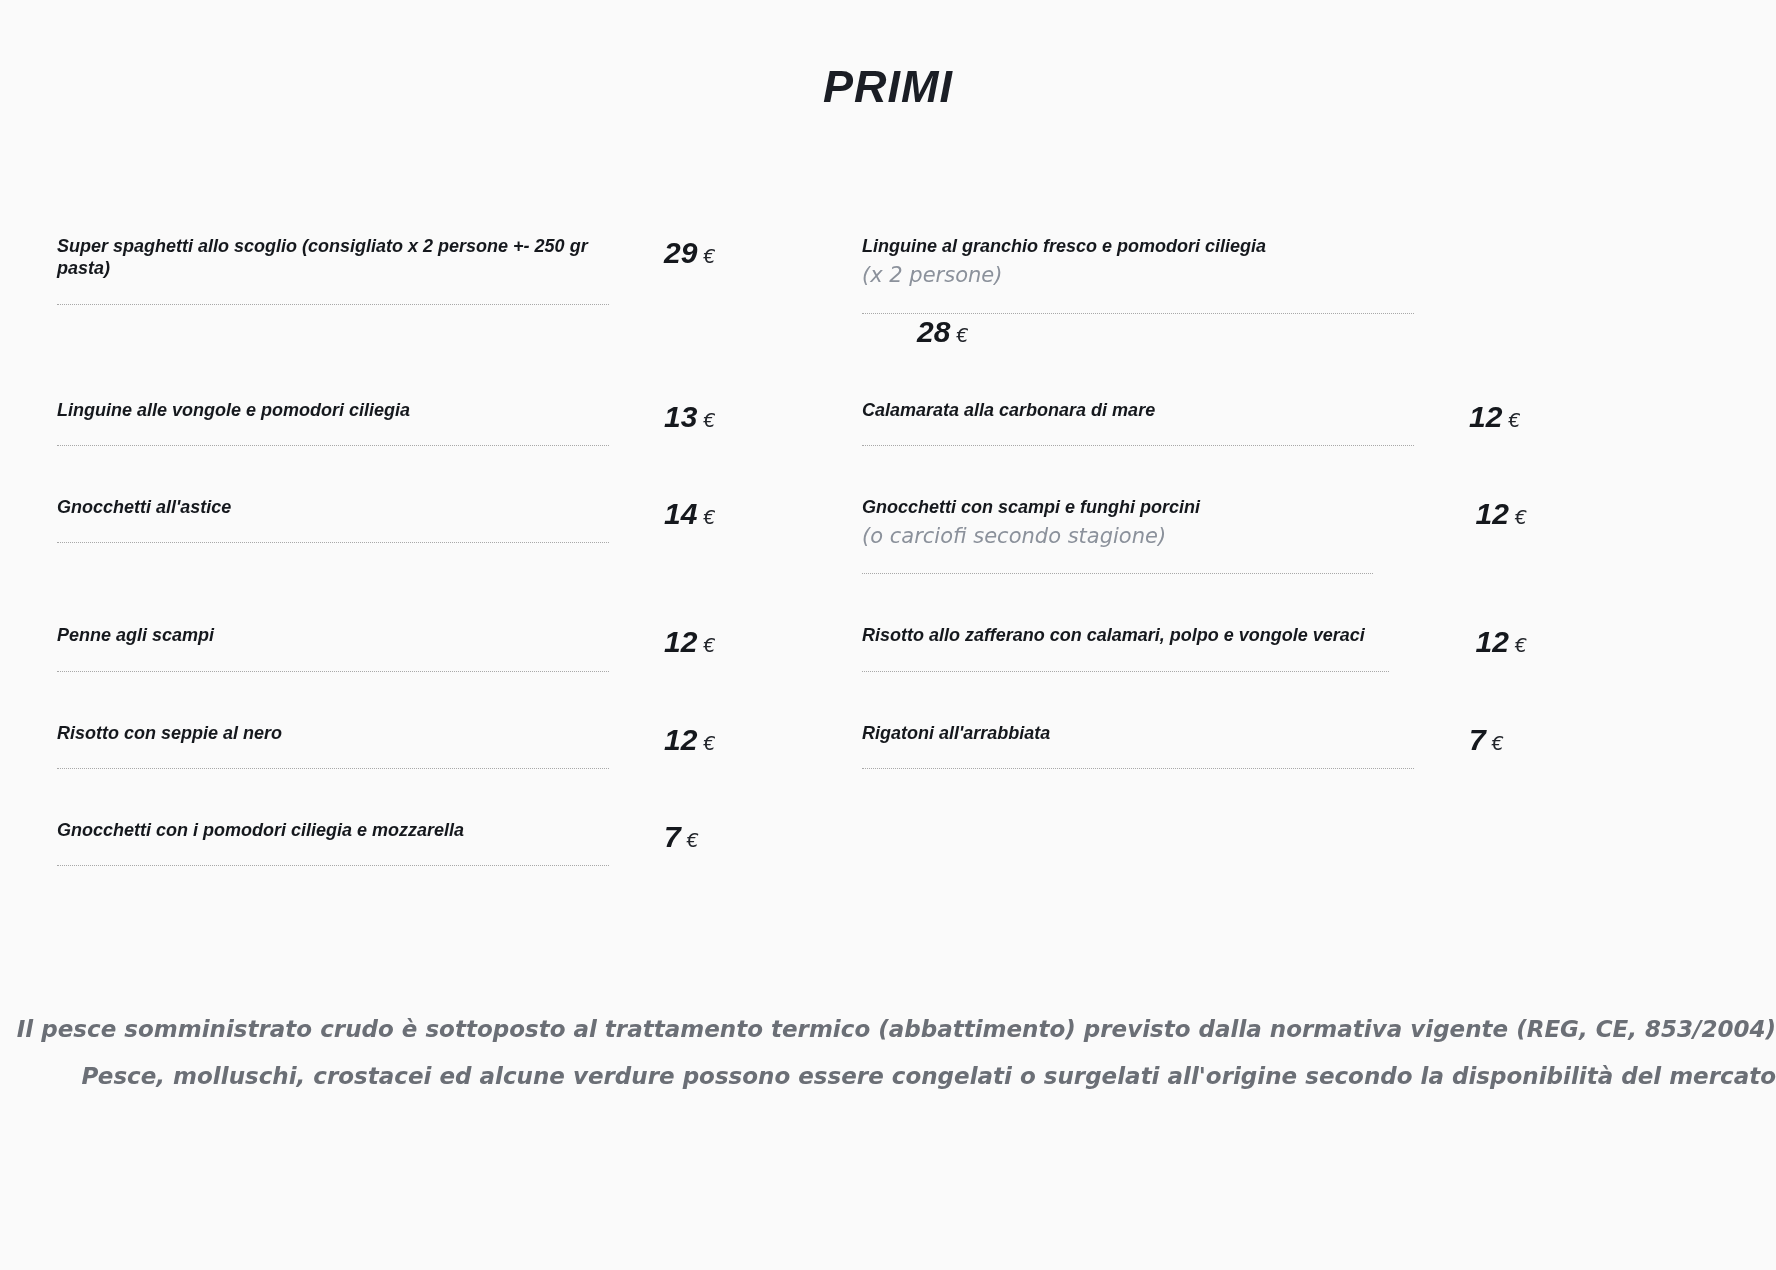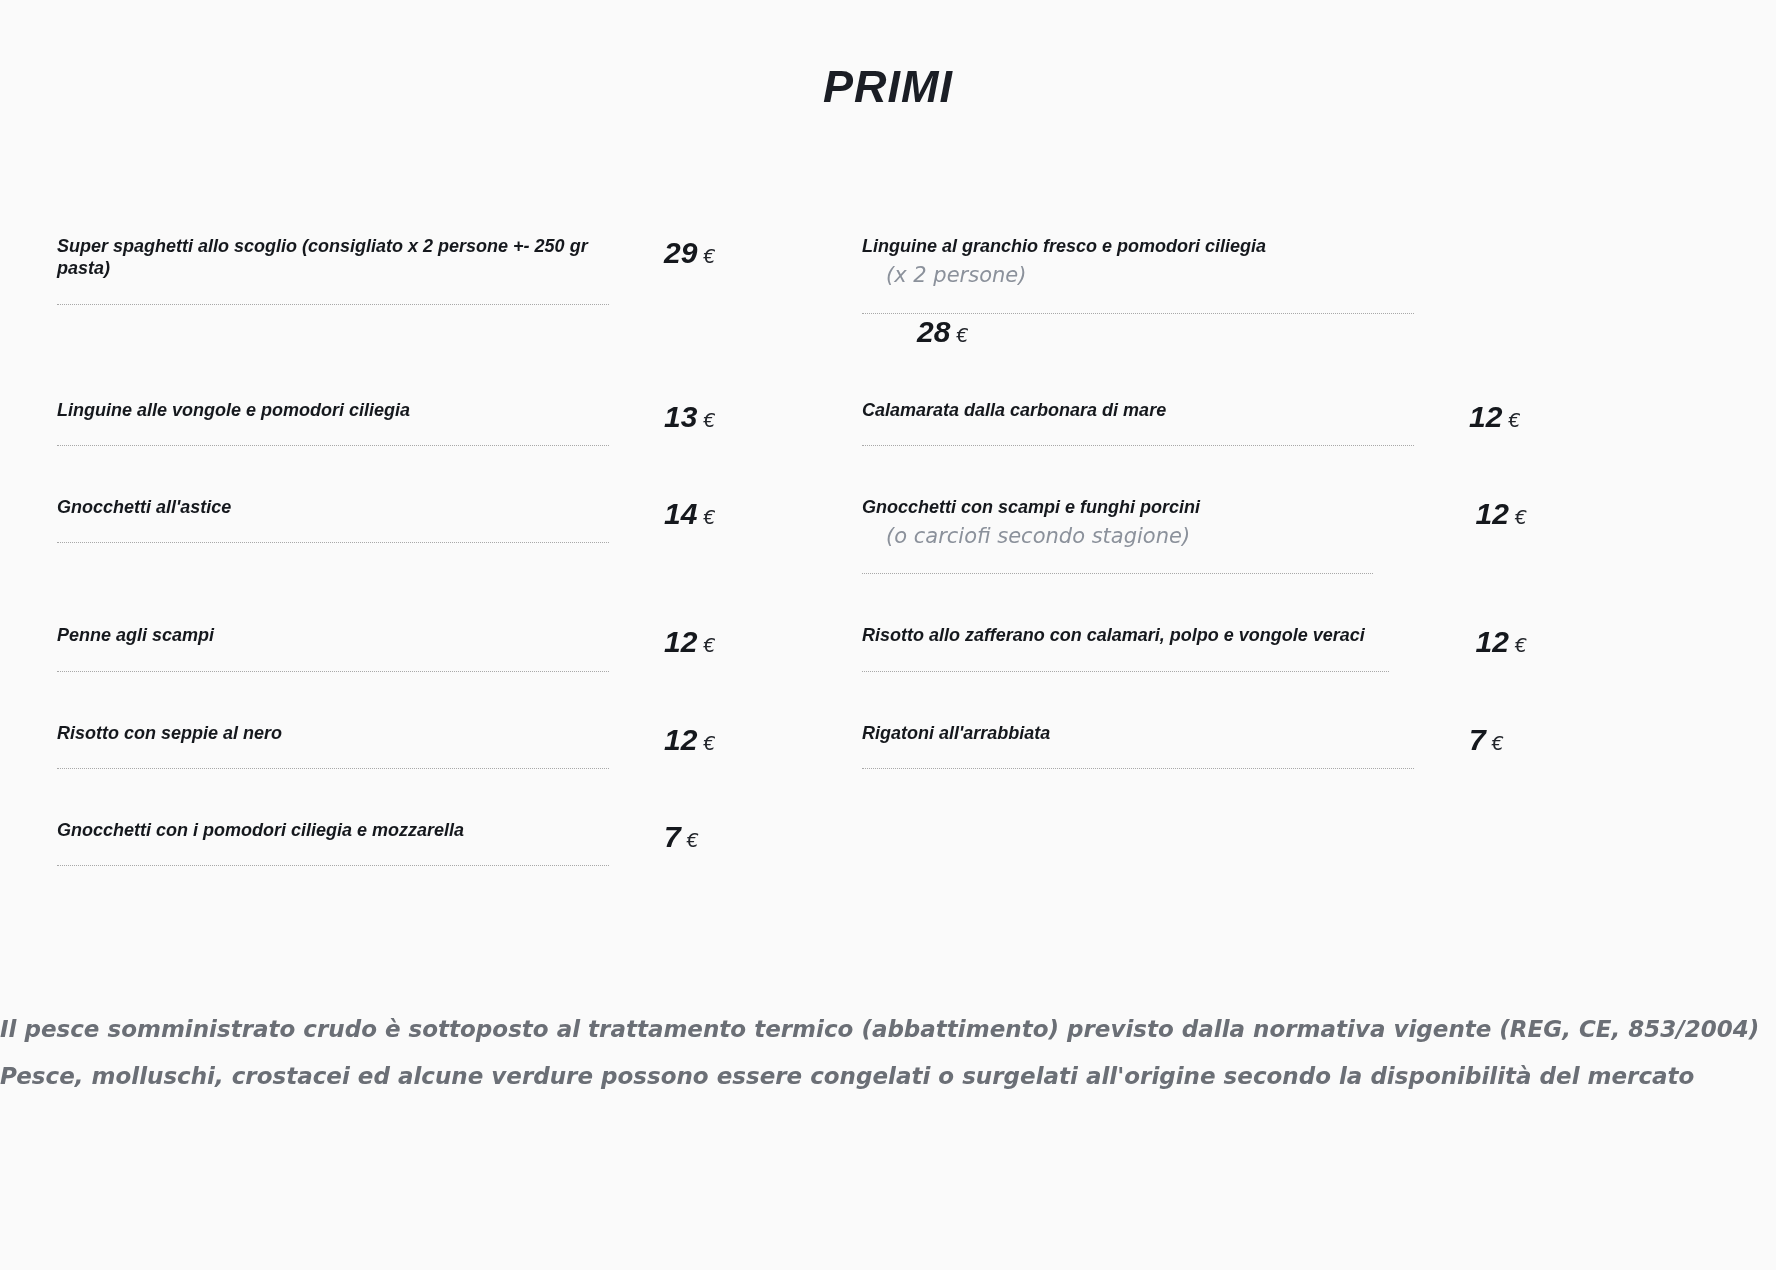--- a/index.html
+++ b/index.html
@@ -53,21 +53,20 @@
     color: #15181d;
   }
   .note {
     margin-top: 5px;
     font-family: "DejaVu Sans", sans-serif;
     font-style: italic;
     font-weight: 300;
     font-size: 21px;
     line-height: 1.25;
     color: #8b919b;
-    margin-left: 24px;
   }
   .note:empty { display: none; }
   .price {
     margin-left: 55px;
     white-space: nowrap;
     padding-top: 1px;
     color: #15181d;
   }
   .price .num {
     font-style: italic;
@@ -77,21 +76,22 @@
   .price .cur {
     font-family: "DejaVu Sans", sans-serif;
     font-style: italic;
     font-weight: 400;
     font-size: 19px;
     margin-left: 6px;
     color: #23262c;
   }
   .footnotes {
     margin-top: 150px;
-    text-align: left;
+    text-align: right;
+    padding-left: 8px;
   }
   .footnotes p {
     margin: 0 auto 21px auto;
     font-family: "DejaVu Sans", sans-serif;
     font-style: italic;
     font-weight: 700;
     font-size: 23px;
     color: #6b6f76;
   }
 </style>
@@ -161,21 +161,21 @@
     <div class="main">
       <div class="name">Linguine al granchio fresco e pomodori ciliegia</div>
       <div class="note">(x 2 persone)</div>
     </div>
     <div class="price">
       <span class="num">28</span><span class="cur">€</span>
     </div>
   </div>
       <div class="cell" style="grid-area: 2 / 2;">
     <div class="main">
-      <div class="name">Calamarata dalla carbonara di mare</div>
+      <div class="name">Calamarata alla carbonara di mare</div>
 
     </div>
     <div class="price">
       <span class="num">12</span><span class="cur">€</span>
     </div>
   </div>
       <div class="cell" style="grid-area: 3 / 2; gap: 48px;">
     <div class="main">
       <div class="name">Gnocchetti con scampi e funghi porcini</div>
       <div class="note">(o carciofi secondo stagione)</div>

